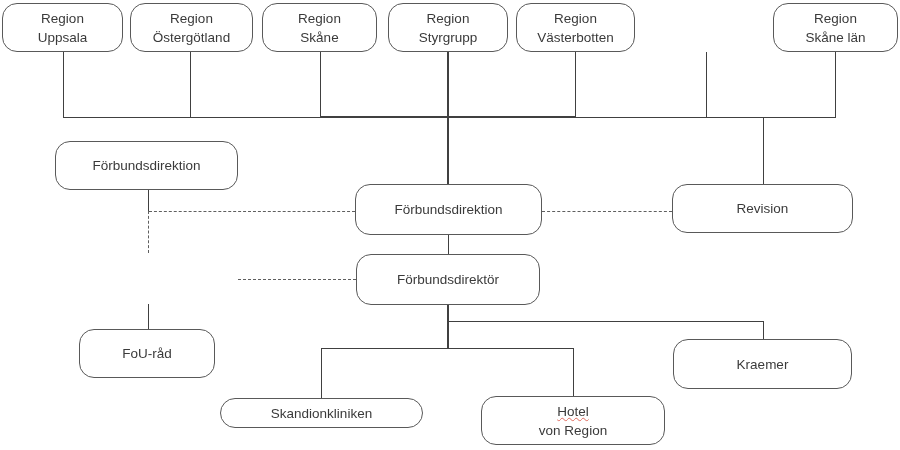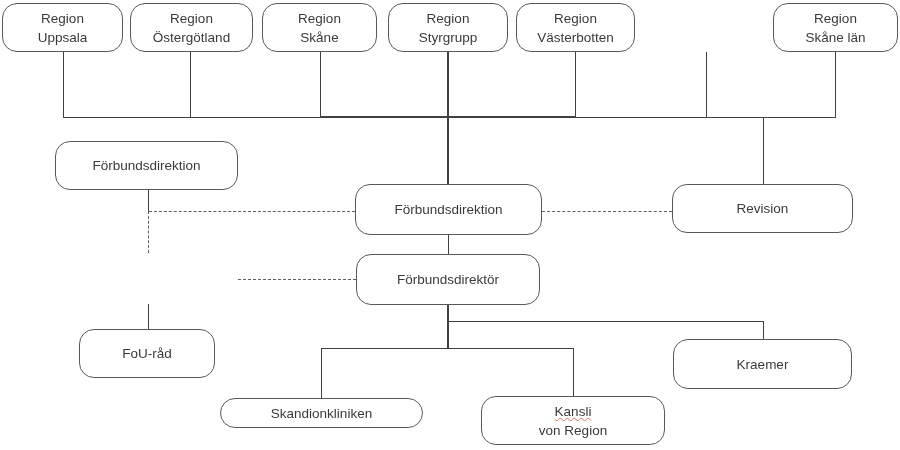--- a/index.html
+++ b/index.html
@@ -103,17 +103,17 @@
   <div class="box" style="left:356px;top:254px;width:184px;height:51px">
     <span>Förbundsdirektör</span>
   </div>
   <div class="box" style="left:673px;top:339px;width:179px;height:50px">
     <span>Kraemer</span>
   </div>
   <div class="box" style="left:220px;top:398px;width:203px;height:30px">
     <span>Skandionkliniken</span>
   </div>
   <div class="box" style="left:481px;top:396px;width:184px;height:49px">
-    <span class="misspell">Kansli</span>
+    <span class="misspell">Hotel</span>
     <span>von Region</span>
   </div>
 
 </div>
 
 </body></html>

